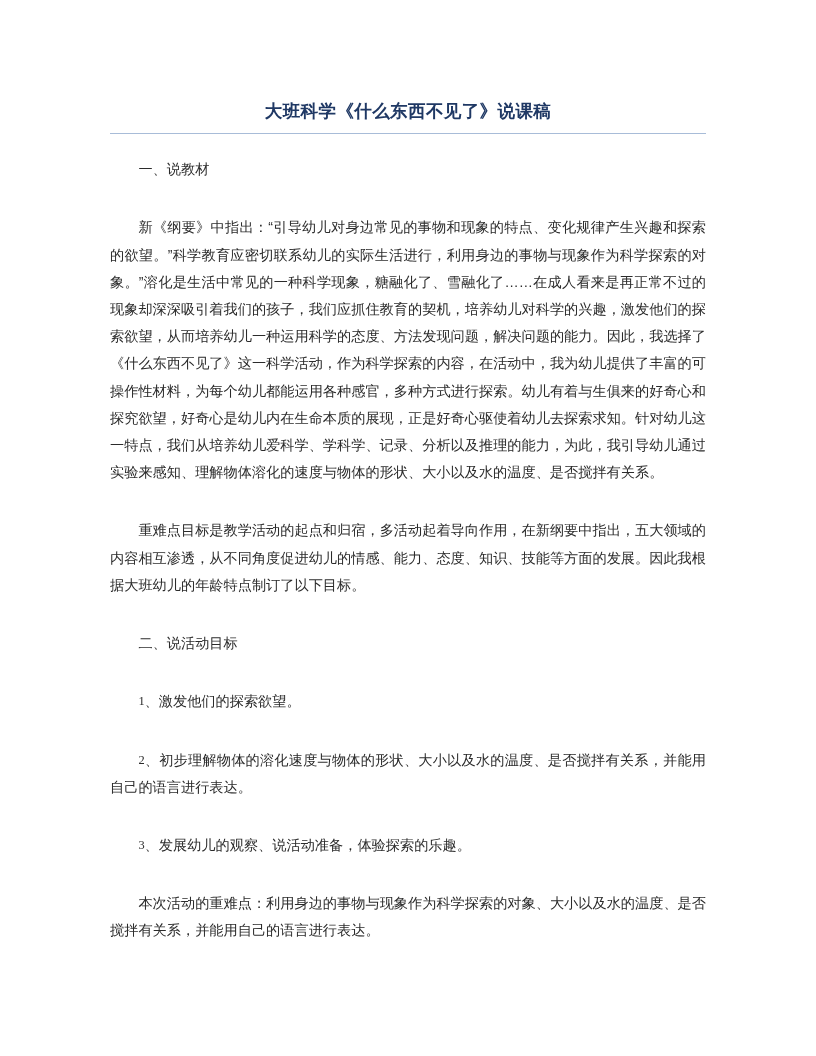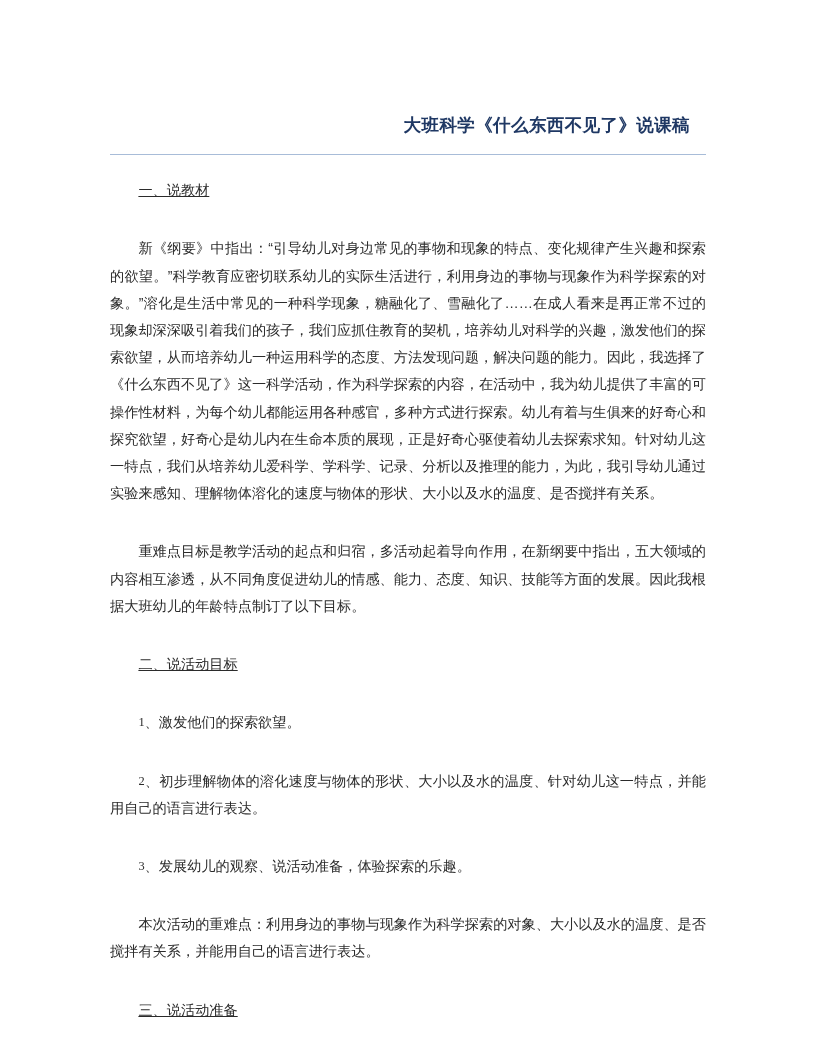--- a/index.html
+++ b/index.html
@@ -19,23 +19,23 @@
     overflow: hidden;
     box-sizing: border-box;
   }
   .content {
     position: absolute;
     left: 110px;
     top: 0;
     width: 596px;
   }
   .doc-title {
-    margin: 16px;
+    margin: 2px;
     padding: 96px 0 0 0;
-    text-align: right;
+    text-align: center;
     font-family: "Liberation Sans", "DejaVu Sans", sans-serif;
     font-size: 17.5px;
     font-weight: 600;
     letter-spacing: 0.4px;
     color: #1f3864;
     line-height: 1.5;
     white-space: nowrap;
   }
   .title-rule {
     margin: 9px 0 0 0;
@@ -58,21 +58,20 @@
     text-justify: inter-ideograph;
     text-indent: 2em;
     word-break: break-all;
   }
   p.para + p.para {
     margin-top: 31px;
   }
   p.heading {
     text-indent: 2em;
     font-size: 14.2px;
-    text-decoration: underline;
   }
   p.listitem {
     text-indent: 2em;
   }
   p.listitem .num {
     font-family: "Liberation Serif", "DejaVu Serif", serif;
     font-size: 12.4px;
     vertical-align: 1px;
     letter-spacing: 0;
   }
@@ -92,23 +91,22 @@
       <p class="para heading">一、说教材</p>
 
       <p class="para">新《纲要》中指出：“引导幼儿对身边常见的事物和现象的特点、变化规律产生兴趣和探索的欲望。”科学教育应密切联系幼儿的实际生活进行，利用身边的事物与现象作为科学探索的对象。”溶化是生活中常见的一种科学现象，糖融化了、雪融化了……在成人看来是再正常不过的现象却深深吸引着我们的孩子，我们应抓住教育的契机，培养幼儿对科学的兴趣，激发他们的探索欲望，从而培养幼儿一种运用科学的态度、方法发现问题，解决问题的能力。因此，我选择了《什么东西不见了》这一科学活动，作为科学探索的内容，在活动中，我为幼儿提供了丰富的可操作性材料，为每个幼儿都能运用各种感官，多种方式进行探索。幼儿有着与生俱来的好奇心和探究欲望，好奇心是幼儿内在生命本质的展现，正是好奇心驱使着幼儿去探索求知。针对幼儿这一特点，我们从培养幼儿爱科学、学科学、记录、分析以及推理的能力，为此，我引导幼儿通过实验来感知、理解物体溶化的速度与物体的形状、大小以及水的温度、是否搅拌有关系。</p>
 
       <p class="para">重难点目标是教学活动的起点和归宿，多活动起着导向作用，在新纲要中指出，五大领域的内容相互渗透，从不同角度促进幼儿的情感、能力、态度、知识、技能等方面的发展。因此我根据大班幼儿的年龄特点制订了以下目标。</p>
 
       <p class="para heading">二、说活动目标</p>
 
       <p class="para listitem"><span class="num">1</span><span>、激发他们的探索欲望。</span></p>
 
-      <p class="para listitem"><span class="num">2</span><span>、初步理解物体的溶化速度与物体的形状、大小以及水的温度、针对幼儿这一特点，并能用自己的语言进行表达。</span></p>
+      <p class="para listitem"><span class="num">2</span><span>、初步理解物体的溶化速度与物体的形状、大小以及水的温度、是否搅拌有关系，并能用自己的语言进行表达。</span></p>
 
       <p class="para listitem"><span class="num">3</span><span>、发展幼儿的观察、说活动准备，体验探索的乐趣。</span></p>
 
       <p class="para">本次活动的重难点：利用身边的事物与现象作为科学探索的对象、大小以及水的温度、是否搅拌有关系，并能用自己的语言进行表达。</p>
 
-      <p class="para heading">三、说活动准备</p>
 
     </div>
   </div>
 </div>
 
 </body></html>

